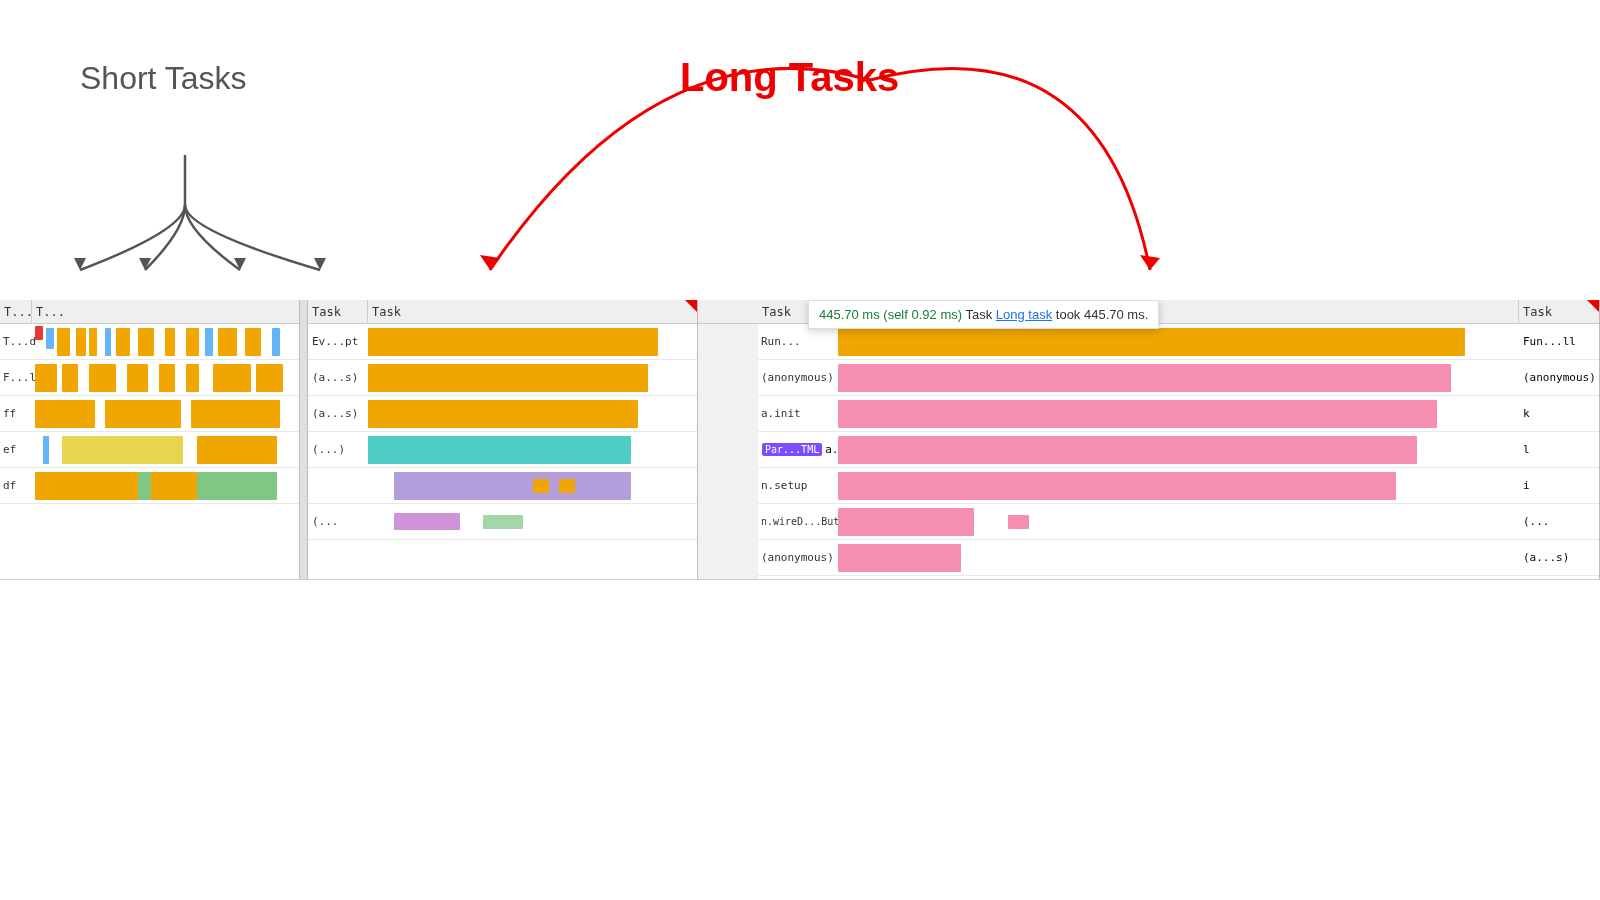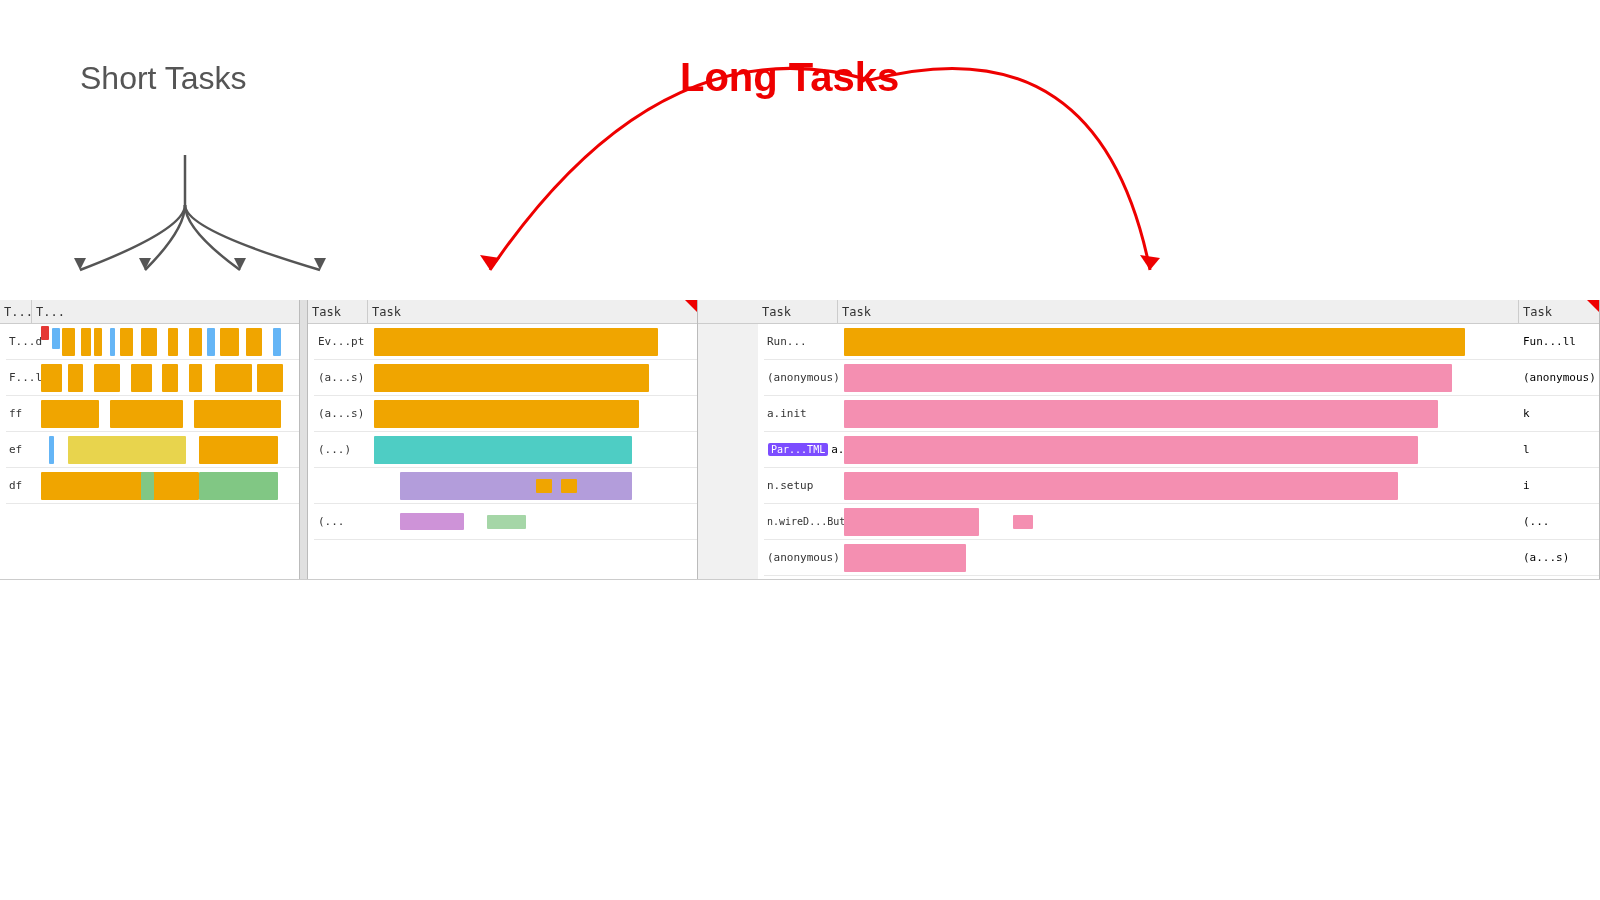--- a/index.html
+++ b/index.html
@@ -73,21 +73,20 @@
       height: 24px;
       display: flex;
       align-items: center;
       font-family: monospace;
     }
 
     .timeline-rows {
       flex: 1;
       overflow: hidden;
       position: relative;
-      padding-left: 6px;
     }
 
     .row {
       height: 36px;
       display: flex;
       align-items: center;
       border-bottom: 1px solid #e8e8e8;
       position: relative;
     }
 
@@ -383,20 +382,26 @@
     </div>
 
     <div class="section-gap" style="display:flex; flex-direction:column;">
       <div style="height:24px; border-bottom:1px solid #ccc; background:#efefef;"></div>
       <div style="flex:1; background:#e8e8e8; opacity:0.5;"></div>
     </div>
 
     <div class="timeline-section" style="width:490px; position:relative; flex:1;">
       <div class="red-tri"></div>
 
+      <div class="tooltip-box" style="top:0;left:50px;position:absolute;z-index:20;white-space:nowrap;">
+        <span class="tooltip-ms">445.70 ms (self 0.92 ms)</span>
+        <span> Task </span>
+        <span class="tooltip-link">Long task</span>
+        <span> took 445.70 ms.</span>
+      </div>
 
       <div style="display:flex; height:24px; border-bottom:1px solid #ccc;">
         <div class="timeline-header" style="width:80px; border-right:1px solid #ccc;">Task</div>
         <div class="timeline-header" style="flex:1; border-right:1px solid #ccc;">Task</div>
         <div class="timeline-header" style="width:80px;">Task</div>
       </div>
       <div class="timeline-rows">
 
         <div class="row">
           <div class="row-label" style="width:80px;">Run...</div>

